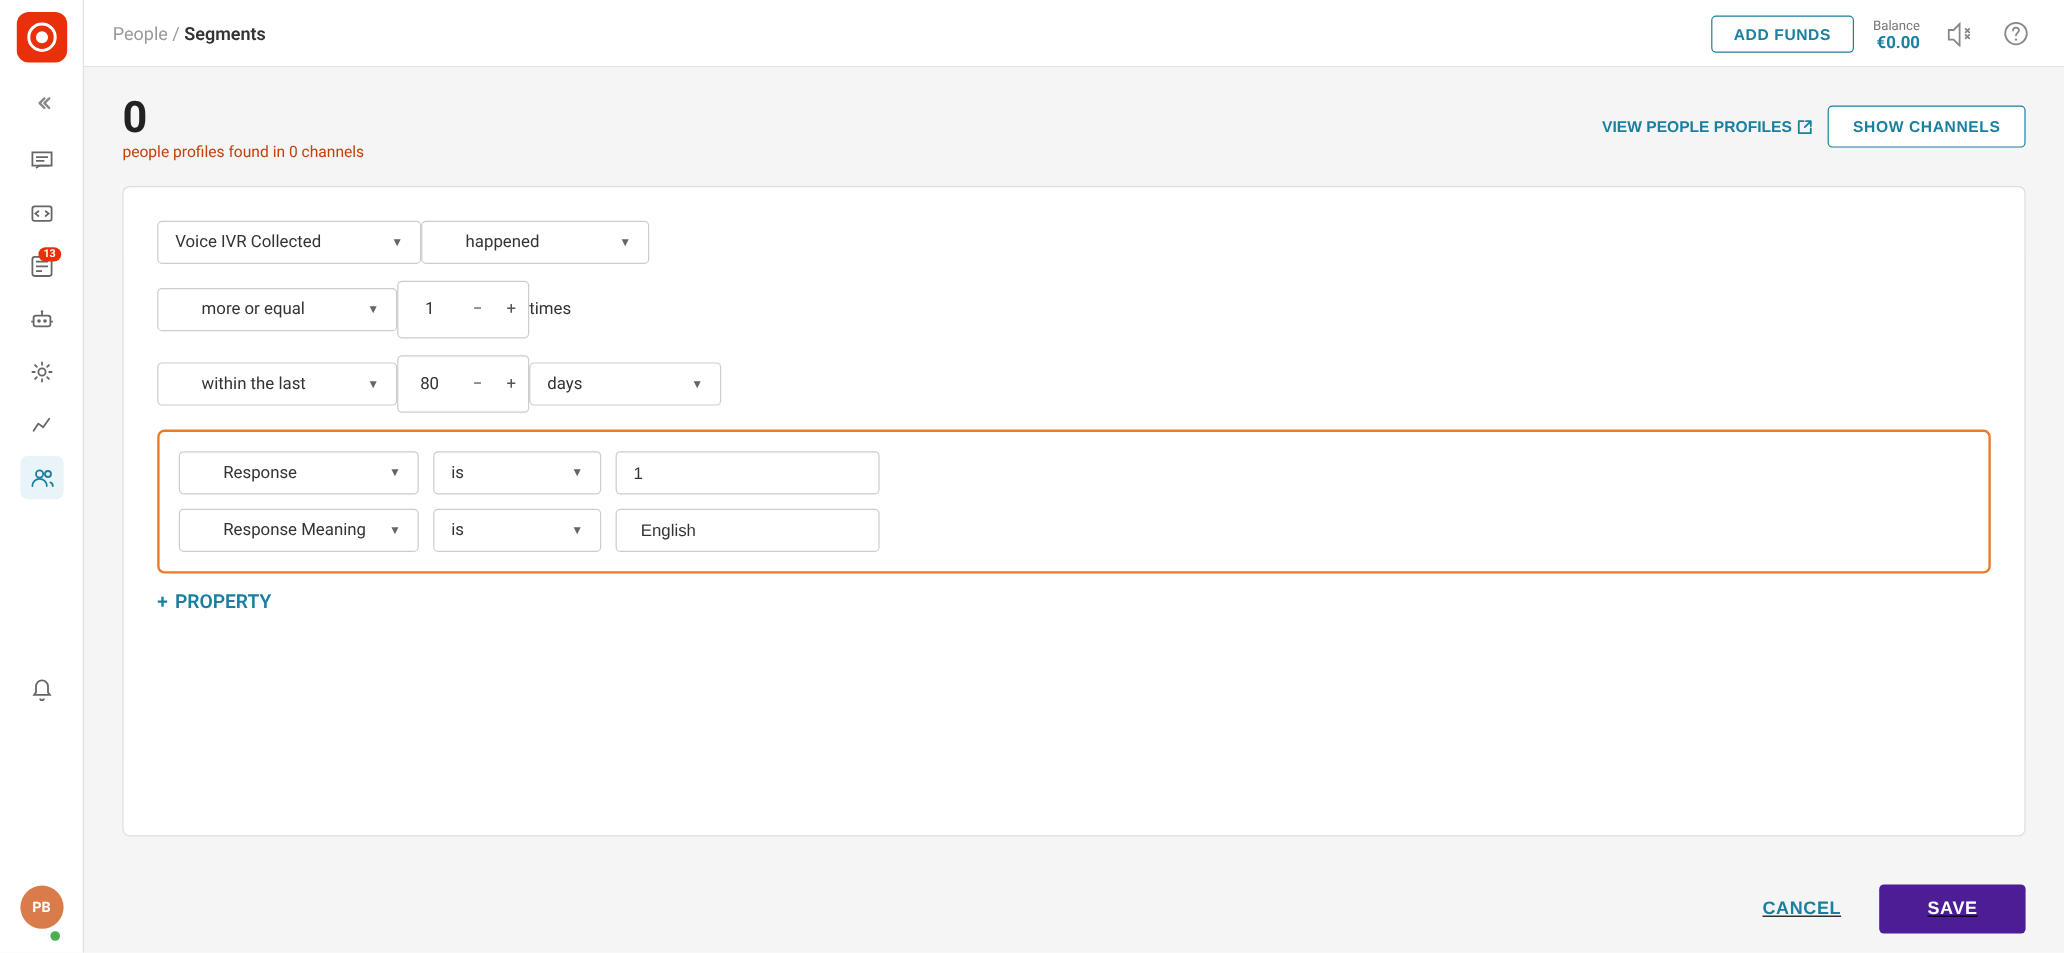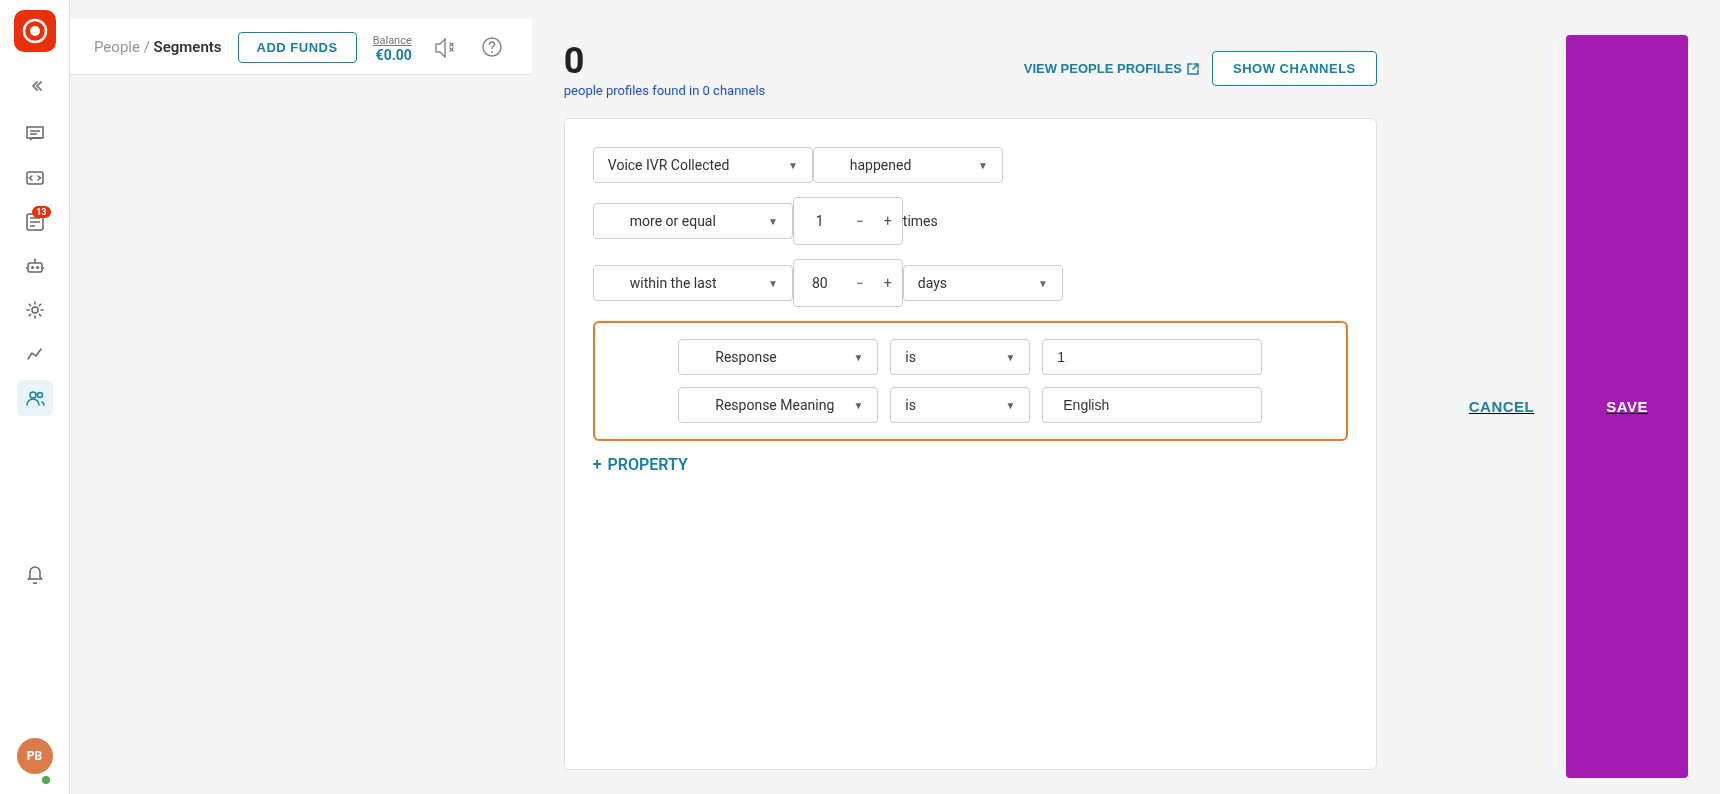--- a/index.html
+++ b/index.html
@@ -50,23 +50,22 @@
     }
     .sidebar-dot {
       width: 8px; height: 8px; border-radius: 50%; background: #4caf50;
       margin-top: -6px; margin-left: 22px;
     }
 
     
     .main {
       flex: 1;
       display: flex;
-      flex-direction: row;
+      flex-direction: column;
       overflow: hidden;
-      margin-top: 19px;
     }
 
     
     .header {
       background: #fff;
       border-bottom: 1px solid #e0e0e0;
       padding: 0 24px;
       height: 56px;
       display: flex;
       align-items: center;
@@ -86,21 +85,21 @@
       color: #1a7fa0;
       background: #fff;
       padding: 7px 18px;
       border-radius: 4px;
       font-size: 13px;
       font-weight: 600;
       cursor: pointer;
       letter-spacing: 0.5px;
     }
     .balance-block { text-align: right; }
-    .balance-label { font-size: 11px; color: #777; text-decoration: underline; }
+    .balance-label { font-size: 11px; color: #777; }
     .balance-amount { font-size: 14px; font-weight: 700; color: #1a7fa0; }
     .header-icon {
       width: 32px; height: 32px; display: flex; align-items: center; justify-content: center;
       cursor: pointer; color: #666;
     }
 
     
     .page-content {
       flex: 1;
       padding: 24px 32px;
@@ -111,21 +110,21 @@
     }
 
     .top-bar {
       display: flex;
       align-items: flex-start;
       justify-content: space-between;
       margin-bottom: 20px;
     }
     .count-block {}
     .count-number { font-size: 36px; font-weight: 700; color: #222; line-height: 1; }
-    .count-label { font-size: 13px; color: #1d4ed8; margin-top: 4px; }
+    .count-label { font-size: 13px; color: #c2410c; margin-top: 4px; }
 
     .top-actions { display: flex; align-items: center; gap: 12px; margin-top: 8px; }
     .btn-view-profiles {
       color: #1a7fa0; font-size: 13px; font-weight: 600; cursor: pointer;
       display: flex; align-items: center; gap: 4px; background: none; border: none;
     }
     .btn-show-channels {
       border: 1.5px solid #1a7fa0;
       color: #1a7fa0;
       background: #fff;
@@ -198,21 +197,20 @@
       border: 2px solid #e87c2b;
       border-radius: 6px;
       padding: 16px;
       margin-bottom: 14px;
     }
     .property-row {
       display: flex;
       align-items: center;
       gap: 12px;
       margin-bottom: 12px;
-      justify-content: center;
     }
     .property-row:last-child { margin-bottom: 0; }
 
     .text-input {
       border: 1.5px solid #ccc;
       border-radius: 4px;
       background: #fff;
       padding: 9px 14px;
       font-size: 14px;
       color: #333;
@@ -245,21 +243,21 @@
       background: none;
       border: none;
       color: #1a7fa0;
       font-size: 15px;
       font-weight: 600;
       cursor: pointer;
       padding: 12px 28px;
       letter-spacing: 0.5px;
     }
     .btn-save {
-      background: #a21caf;
+      background: #4c1d95;
       color: #fff;
       border: none;
       border-radius: 4px;
       padding: 12px 40px;
       font-size: 15px;
       font-weight: 600;
       cursor: pointer;
       letter-spacing: 0.5px;
     }
   </style>

